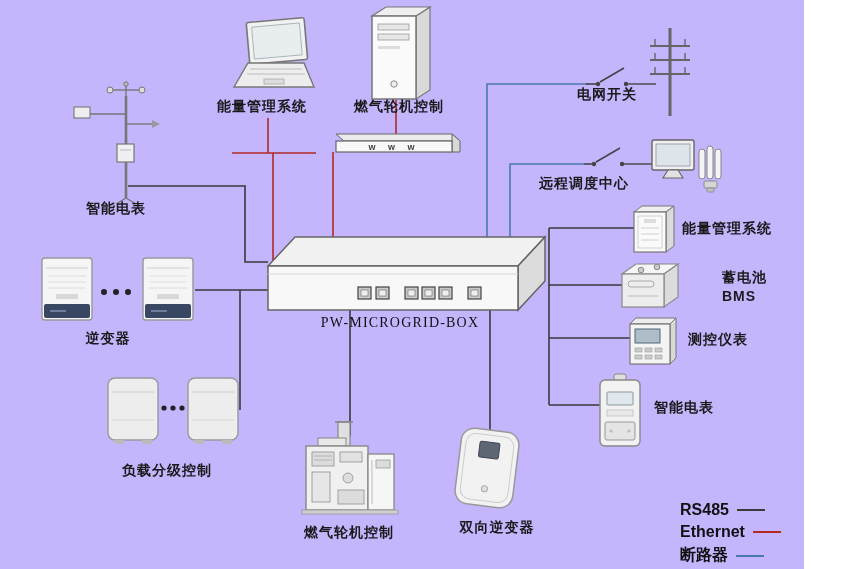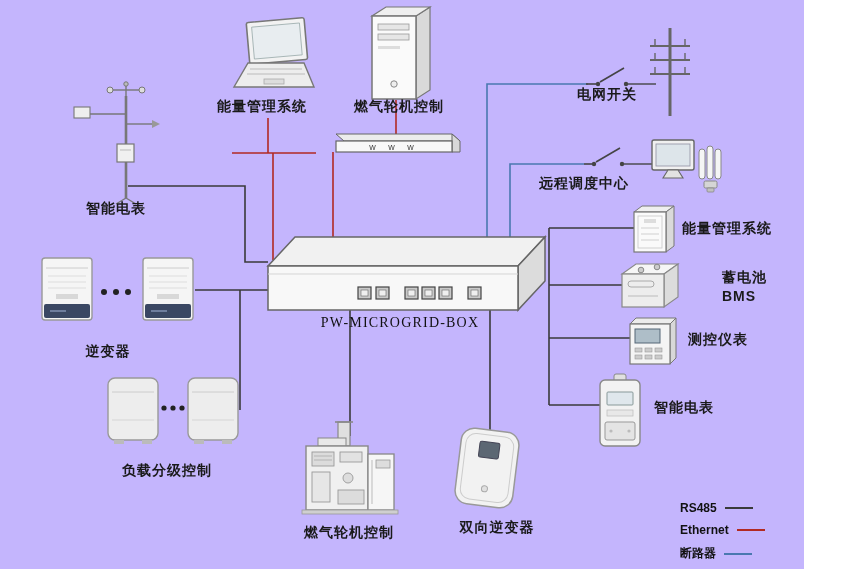--- a/index.html
+++ b/index.html
@@ -6,27 +6,27 @@
   html,body { background:#fff; }
   body { font-family:"Liberation Sans","DejaVu Sans",sans-serif; }
   .stage { position:relative; width:804px; height:569px; background:#c4b5fd; overflow:hidden; }
   svg.layer { position:absolute; left:0; top:0; }
   .conn { fill:none; stroke-width:1.6; }
   .l-rs485 { stroke:var(--rs485,#3a3a3a); }
   .l-eth   { stroke:var(--ethernet,#b22a22); }
   .l-brk   { stroke:var(--breaker,#4a78b0); }
   .label { position:absolute; transform:translate(-50%,-50%); white-space:nowrap;
            font-size:14px; font-weight:600; letter-spacing:1px; color:#1a1a1a; }
-  .hub-label { font-size:9px; letter-spacing:5px; font-weight:400; color:#444; }
+  .hub-label { font-size:9px; letter-spacing:5px; font-weight:700; color:#444; }
   .box-label { font-family:"Liberation Serif","DejaVu Serif",serif; font-size:14px;
                font-weight:400; letter-spacing:1.2px; color:#111; }
   .battery-label { position:absolute; left:722px; top:268px; font-size:14px; font-weight:600;
                    letter-spacing:1px; color:#1a1a1a; line-height:1.35; }
   .legend-row { position:absolute; left:680px; display:flex; align-items:center; gap:8px;
-                font-size:12px; font-weight:600; color:#111;text-align:center; }
+                font-size:16px; font-weight:600; color:#111;text-align:center; }
   .legend-swatch { display:inline-block; width:28px; height:0; border-top:2px solid #000; }
   .sw-0 { border-color:var(--rs485,#3a3a3a); }
   .sw-1 { border-color:var(--ethernet,#b22a22); }
   .sw-2 { border-color:var(--breaker,#4a78b0); }
 </style>
 </head>
 <body>
 
 <div class="stage">
 
@@ -278,21 +278,21 @@
       </g>
     </g>
   </svg>
 
   <div class="label" style="left:262px;top:107px">能量管理系统</div>
   <div class="label" style="left:399px;top:107px">燃气轮机控制</div>
   <div class="label hub-label" style="left:394px;top:147px">w w w</div>
   <div class="label" style="left:607px;top:95px">电网开关</div>
   <div class="label" style="left:584px;top:184px">远程调度中心</div>
   <div class="label" style="left:116px;top:209px">智能电表</div>
-  <div class="label" style="left:108px;top:352px">逆变器</div>
+  <div class="label" style="left:108px;top:339px">逆变器</div>
   <div class="label" style="left:167px;top:471px">负载分级控制</div>
   <div class="label" style="left:349px;top:533px">燃气轮机控制</div>
   <div class="label" style="left:497px;top:528px">双向逆变器</div>
   <div class="label" style="left:727px;top:229px">能量管理系统</div>
   <div class="battery-label">
     <span style="display:block">蓄电池</span>
     <span style="display:block">BMS</span>
   </div>
   <div class="label" style="left:718px;top:340px">测控仪表</div>
   <div class="label" style="left:684px;top:408px">智能电表</div>

